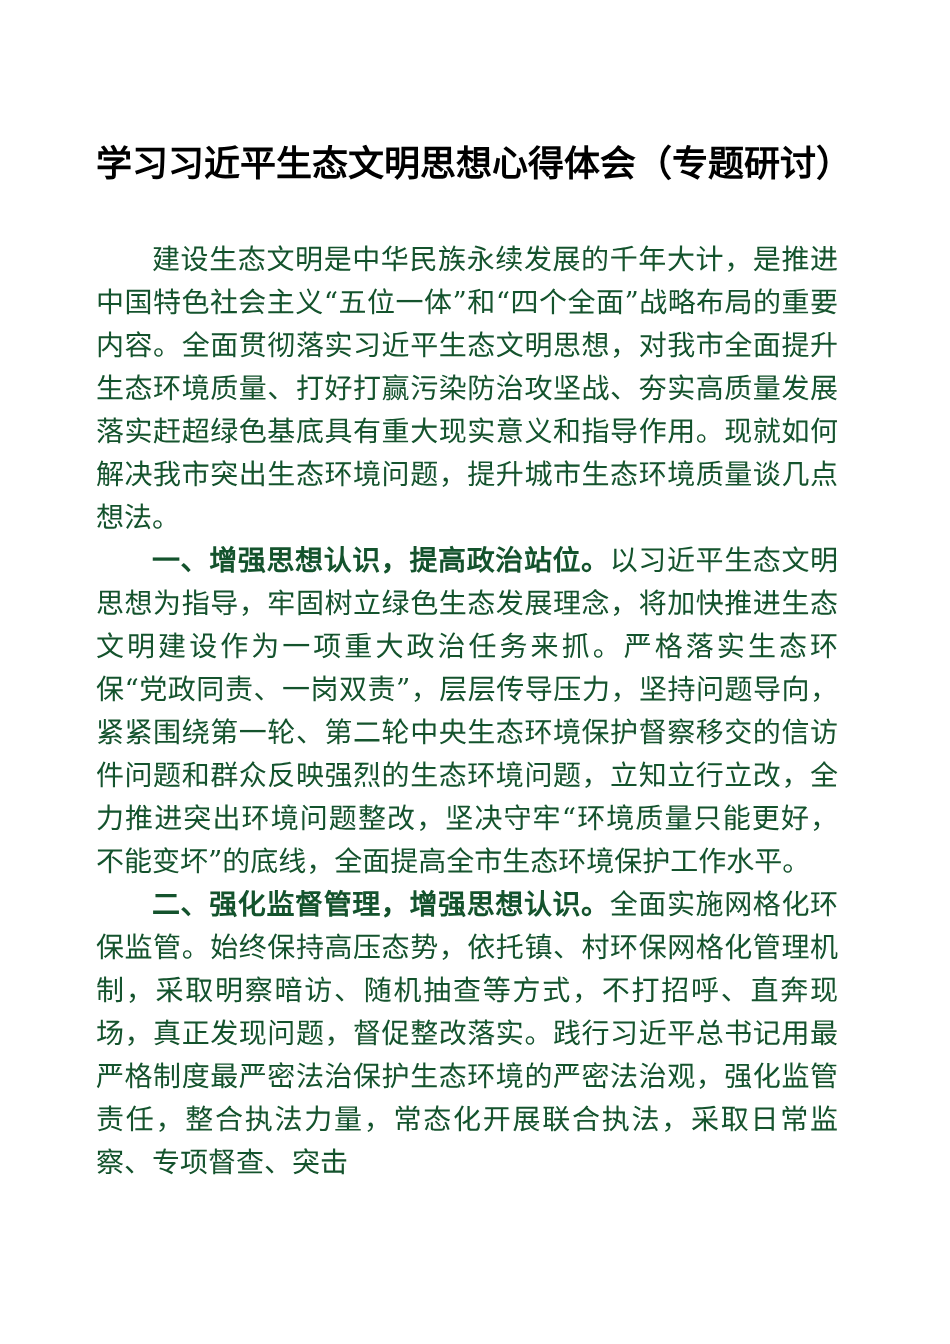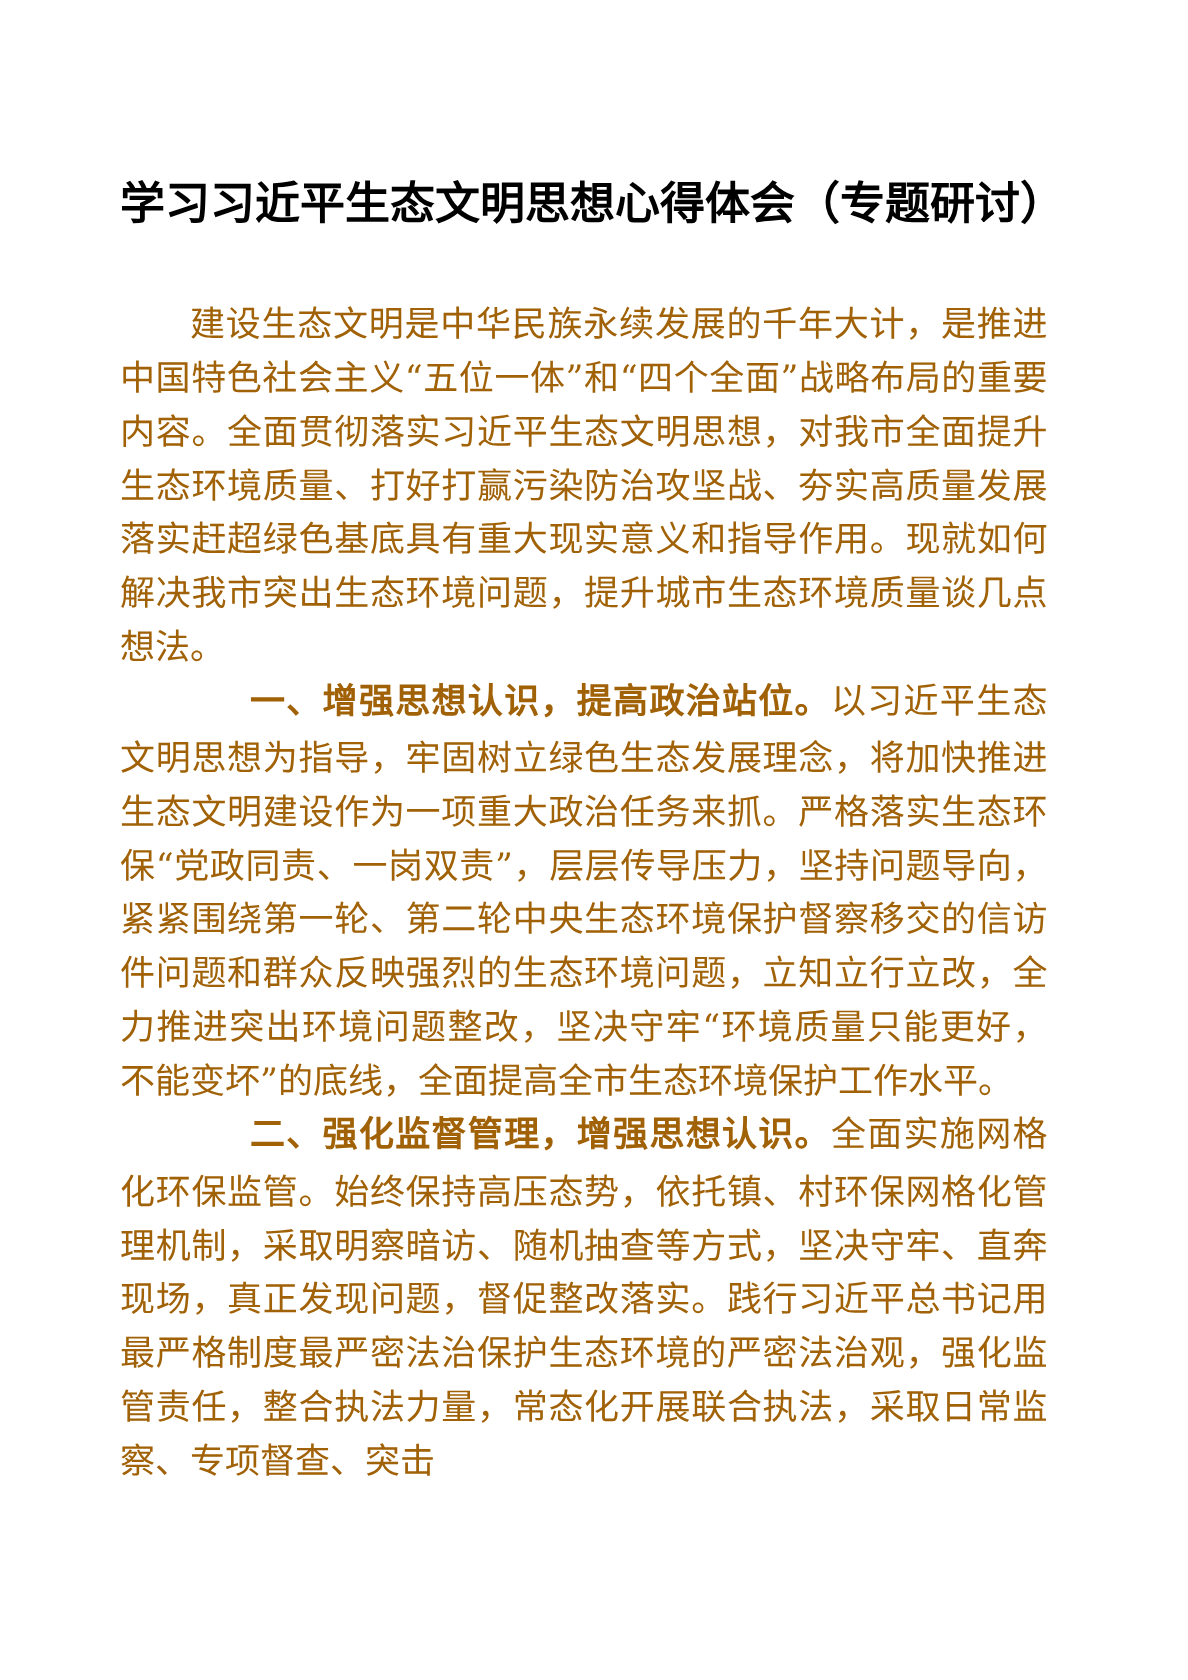--- a/index.html
+++ b/index.html
@@ -29,36 +29,35 @@
     line-break: strict;
   }
   .body-para {
     font-family: "DejaVu Serif", "Liberation Serif", serif;
     font-size: 28px;
     line-height: 43px;
     text-align: justify;
     text-justify: inter-ideograph;
     text-indent: 2em;
     margin: 0;
-    color: #a16207;
+    color: #14532d;
     line-break: strict;
   }
   .section-lead {
-    font-family: Liberation Mono, monospace;
+    font-family: Liberation Sans, sans-serif;
     font-weight: 700;
     font-style: normal;
-    margin-left: 48px;
   }
 </style>
 </head>
 <body>
 
 <div class="page">
 
   <h1 class="doc-title">学习习近平生态文明思想心得体会（专题研讨）</h1>
 
   <p class="body-para"><span>建设生态文明是中华民族永续发展的千年大计，是推进中国特色社会主义“五位一体”和“四个全面”战略布局的重要内容。全面贯彻落实习近平生态文明思想，对我市全面提升生态环境质量、打好打赢污染防治攻坚战、夯实高质量发展落实赶超绿色基底具有重大现实意义和指导作用。现就如何解决我市突出生态环境问题，提升城市生态环境质量谈几点想法。</span></p>
 
   <p class="body-para"><span class="section-lead">一、增强思想认识，提高政治站位。</span><span>以习近平生态文明思想为指导，牢固树立绿色生态发展理念，将加快推进生态文明建设作为一项重大政治任务来抓。严格落实生态环保“党政同责、一岗双责”，层层传导压力，坚持问题导向，紧紧围绕第一轮、第二轮中央生态环境保护督察移交的信访件问题和群众反映强烈的生态环境问题，立知立行立改，全力推进突出环境问题整改，坚决守牢“环境质量只能更好，不能变坏”的底线，全面提高全市生态环境保护工作水平。</span></p>
 
-  <p class="body-para"><span class="section-lead">二、强化监督管理，增强思想认识。</span><span>全面实施网格化环保监管。始终保持高压态势，依托镇、村环保网格化管理机制，采取明察暗访、随机抽查等方式，坚决守牢、直奔现场，真正发现问题，督促整改落实。践行习近平总书记用最严格制度最严密法治保护生态环境的严密法治观，强化监管责任，整合执法力量，常态化开展联合执法，采取日常监察、专项督查、突击</span></p>
+  <p class="body-para"><span class="section-lead">二、强化监督管理，增强思想认识。</span><span>全面实施网格化环保监管。始终保持高压态势，依托镇、村环保网格化管理机制，采取明察暗访、随机抽查等方式，不打招呼、直奔现场，真正发现问题，督促整改落实。践行习近平总书记用最严格制度最严密法治保护生态环境的严密法治观，强化监管责任，整合执法力量，常态化开展联合执法，采取日常监察、专项督查、突击</span></p>
 
 </div>
 
 </body></html>

